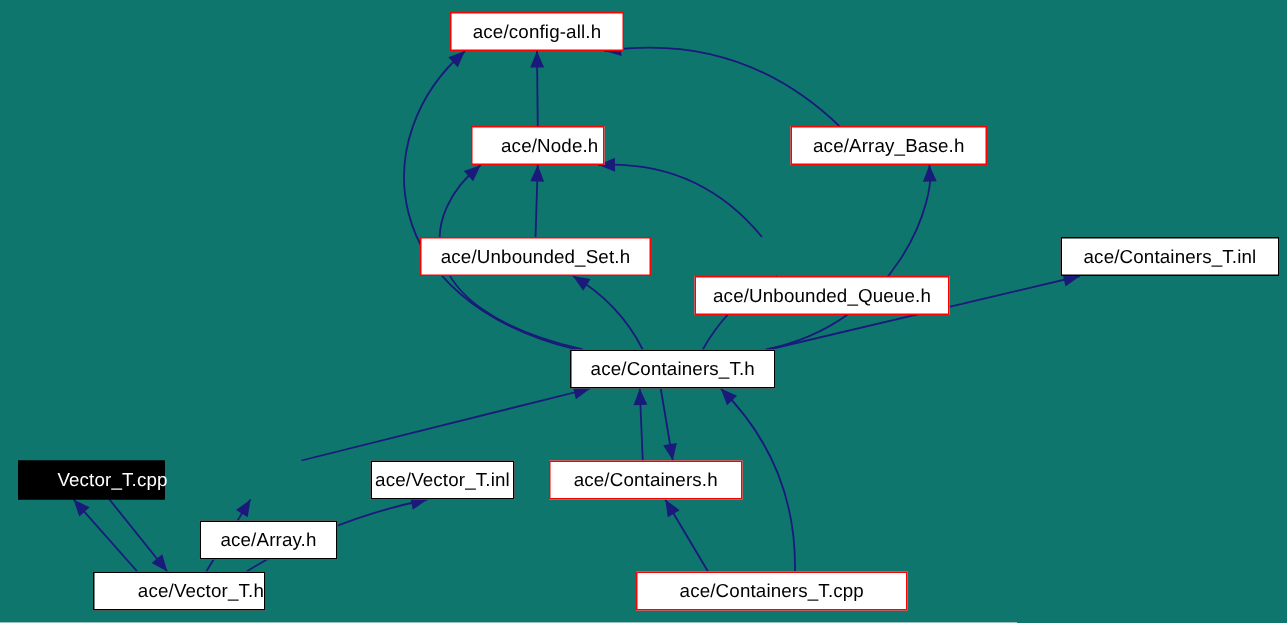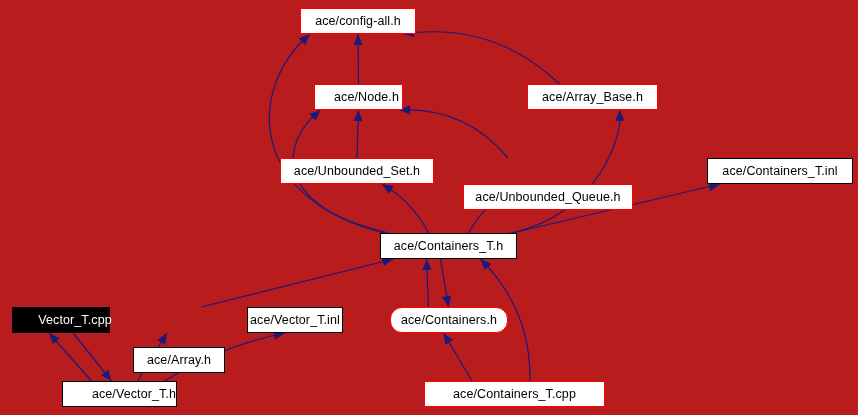--- a/index.html
+++ b/index.html
@@ -8,21 +8,21 @@
     padding: 0;
     background: #ffffff;
   }
   body {
     font-family: "Liberation Sans", sans-serif;
   }
   #graph-canvas {
     position: relative;
     width: 858px;
     height: 415px;
-    background: #b91c1c;
+    background: #0f766e;
     overflow: hidden;
   }
   #edge-layer {
     position: absolute;
     left: 0;
     top: 0;
     width: 858px;
     height: 415px;
     pointer-events: none;
   }
@@ -119,21 +119,21 @@
     </div>
     <div class="node current" style="left: 12px; top: 307px; width: 98px; height: 26px; padding-left: 28px;">
       <span>Vector_T.cpp</span>
     </div>
     <div class="node" style="left: 133px; top: 307px; width: 92px; height: 26px; margin-top: 40px;">
       <span>ace/Array.h</span>
     </div>
     <div class="node" style="left: 247px; top: 307px; width: 96px; height: 26px;">
       <span>ace/Vector_T.inl</span>
     </div>
-    <div class="node red" style="left: 390px; top: 307px; width: 118px; height: 26px; border-radius: 12px;">
+    <div class="node red" style="left: 366px; top: 307px; width: 129px; height: 26px;">
       <span>ace/Containers.h</span>
     </div>
     <div class="node" style="left: 62px; top: 381px; width: 115px; height: 26px; justify-content: flex-end;">
       <span>ace/Vector_T.h</span>
     </div>
     <div class="node red" style="left: 424px; top: 381px; width: 181px; height: 26px;">
       <span>ace/Containers_T.cpp</span>
     </div>
   </div>
 

